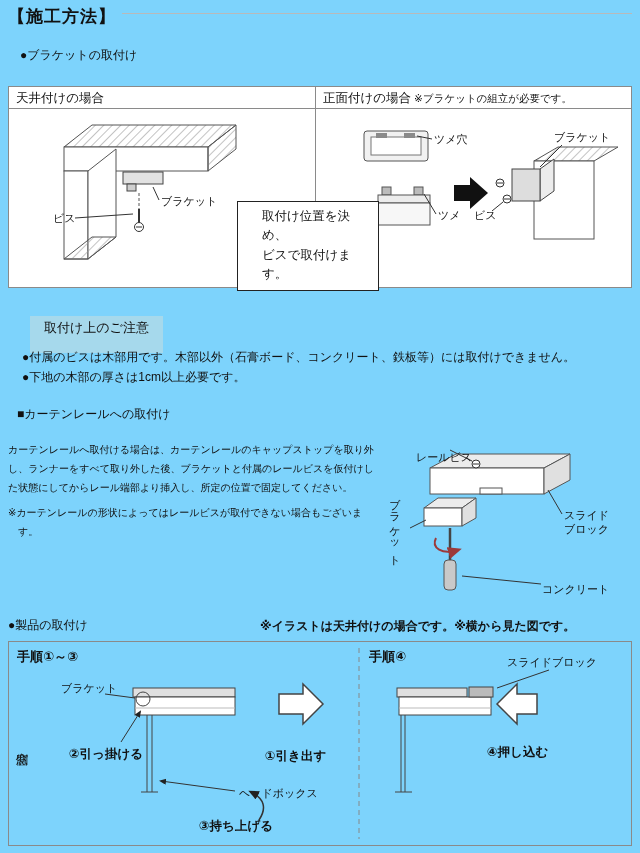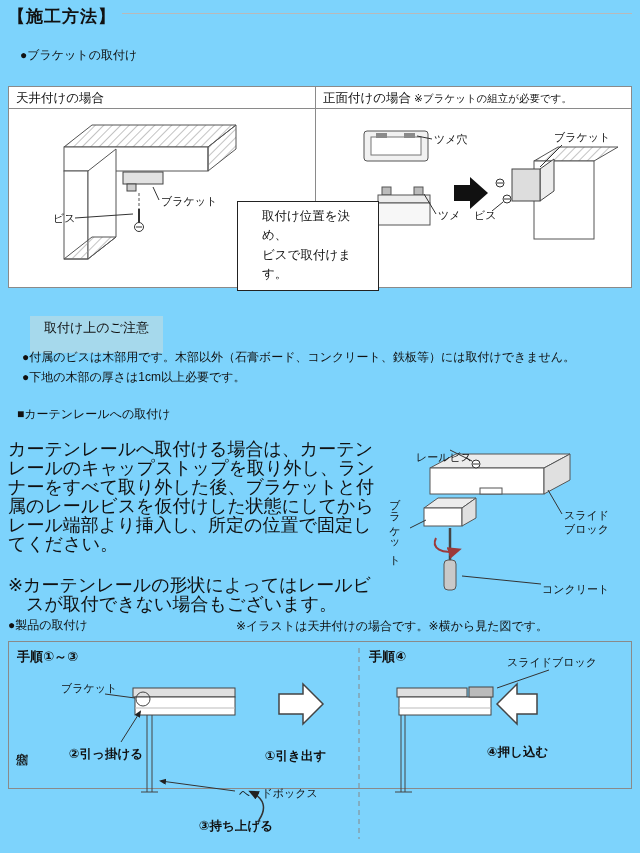--- a/index.html
+++ b/index.html
@@ -24,31 +24,31 @@
   .mt-b-right { flex:1; }
   .center-box { position:absolute; left:228px; top:92px; width:142px; background:#fff;
                 border:1px solid #222; padding:5px 24px; font-size:12.5px; line-height:1.55; }
 
   .confirm-note { left:8px; top:295px; font-size:12.5px; }
 
   .caution-head { left:30px; top:316px; background:#a6d9ec; padding:3px 14px 16px; font-size:13px; }
   .caution-list { left:22px; top:348px; font-size:12px; line-height:19.5px; width:606px; }
 
   .rail-head { left:8px; top:406px;margin-left:9px; }
-  .rail-text { left:8px; top:440px; width:374px; font-size:18px; line-height:19px; }
-  .rail-text .note { margin-top:22px; padding-left:1em; text-indent:-1em; }
+  .rail-text { left:8px; top:440px; width:374px; font-size:10px; line-height:19px; }
+  .rail-text .note { margin-top:6px; padding-left:1em; text-indent:-1em; }
   .rail-diagram { left:386px; top:434px; width:246px; height:172px; }
   .rail-diagram svg { position:absolute; left:0; top:0; }
   .dlabel { position:absolute; font-size:11px; line-height:14px; }
   .vtext { writing-mode:vertical-rl; letter-spacing:2px; }
 
   .product-head { left:8px; top:617px; }
-  .product-note { left:236px; top:618px; font-size:12px; font-weight:normal; }
-
-  .steps-box { left:8px; top:641px; width:624px; height:148px; border:1px solid #8a8a8a; }
+  .product-note { left:260px; top:618px; font-size:12px; font-weight:bold; }
+
+  .steps-box { left:8px; top:641px; width:624px; height:205px; border:1px solid #8a8a8a; }
   .window-side { left:4px; top:100px; font-size:12.5px; }
   svg text { font-family:"Liberation Sans","DejaVu Sans",sans-serif; fill:#111; }
 </style>
 </head>
 <body>
 
 <div class="page">
 
   <div class="abs page-title">【施工方法】</div>
   <div class="abs toprule"></div>

